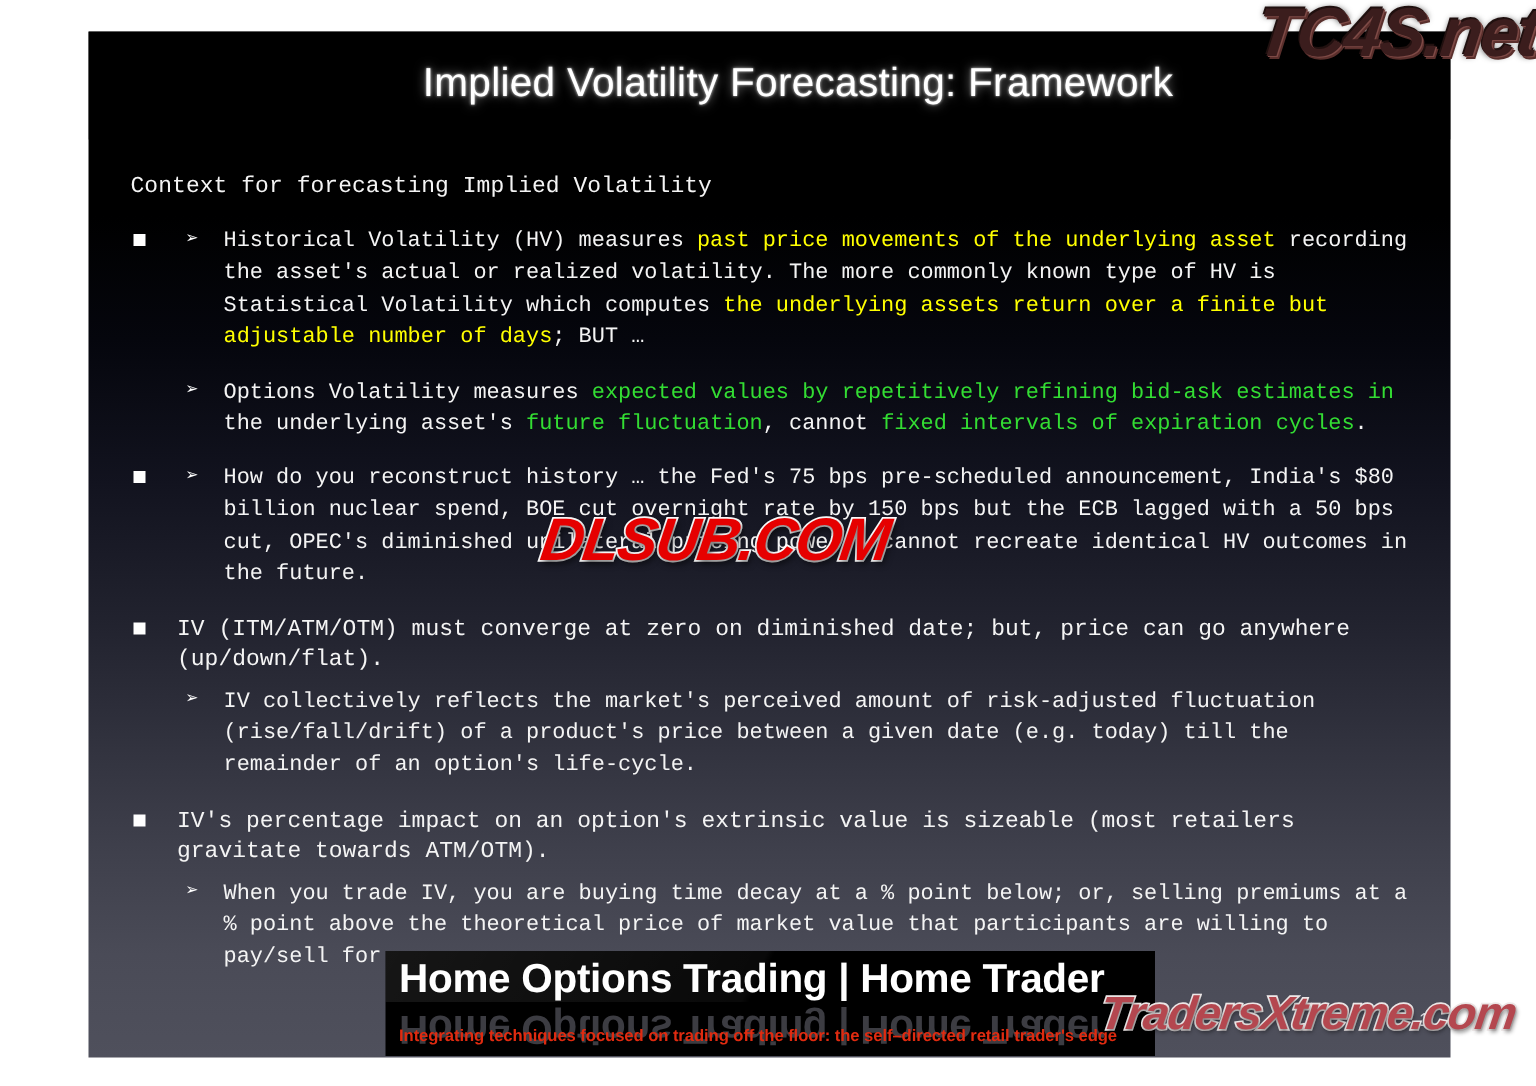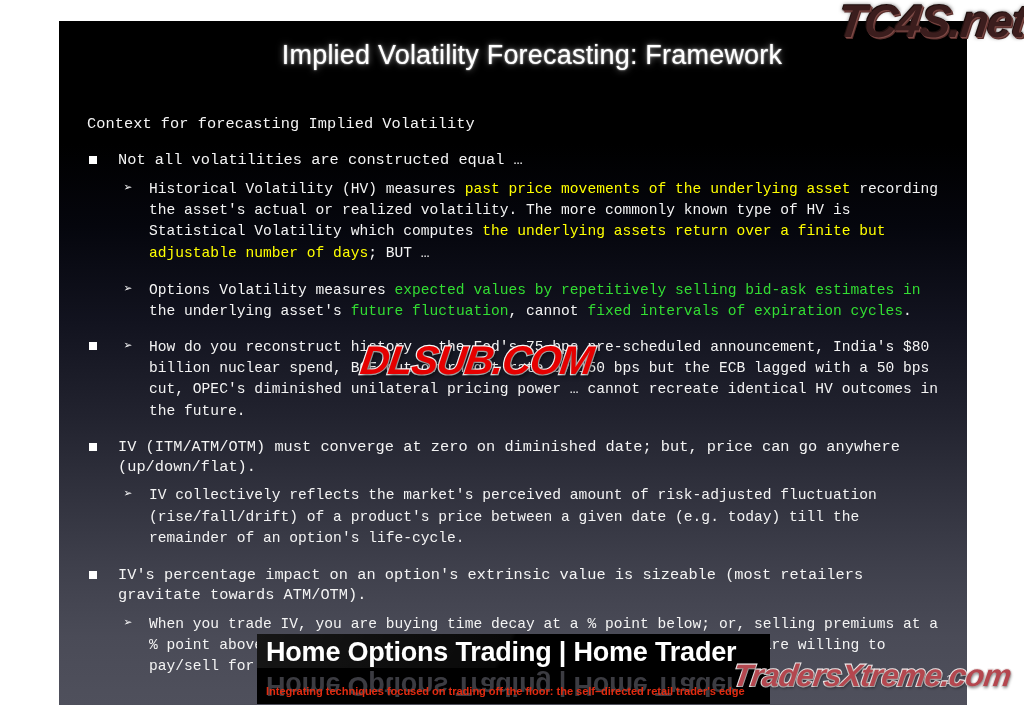--- a/index.html
+++ b/index.html
@@ -226,31 +226,30 @@
 
     <div id="title-band"></div>
     <div id="slide-title">Implied Volatility Forecasting: Framework</div>
 
     <div id="body-area">
 
       <p class="lead">Context for forecasting Implied Volatility</p>
 
       <p class="l1">
         <span class="mk"></span>
-        <span>Not all volatilities are constructed equal …</span>
       </p>
 
       <p class="l2 sp-a">
         <span class="mk">➢</span>
         <span>Historical Volatility (HV) measures </span><span class="hl-y">past price movements of the underlying asset</span><span> recording the asset's actual or realized volatility. The more commonly known type of HV is Statistical Volatility which computes </span><span class="hl-y">the underlying assets return over a finite but adjustable number of days</span><span>; BUT …</span>
       </p>
 
       <p class="l2 sp-b">
         <span class="mk">➢</span>
-        <span>Options Volatility measures </span><span class="hl-g">expected values by repetitively selling bid-ask estimates in</span><span> the underlying asset's </span><span class="hl-g">future fluctuation</span><span>, cannot </span><span class="hl-g">fixed intervals of expiration cycles</span><span>.</span>
+        <span>Options Volatility measures </span><span class="hl-g">expected values by repetitively refining bid-ask estimates in</span><span> the underlying asset's </span><span class="hl-g">future fluctuation</span><span>, cannot </span><span class="hl-g">fixed intervals of expiration cycles</span><span>.</span>
       </p>
 
       <p class="l1">
         <span class="mk"></span>
       </p>
 
       <p class="l2 sp-c">
         <span class="mk">➢</span>
         <span>How do you reconstruct history … the Fed's 75 bps pre-scheduled announcement, India's $80 billion nuclear spend, BOE cut overnight rate by 150 bps but the ECB lagged with a 50 bps cut, OPEC's diminished unilateral pricing power … cannot recreate identical HV outcomes in the future.</span>
       </p>

